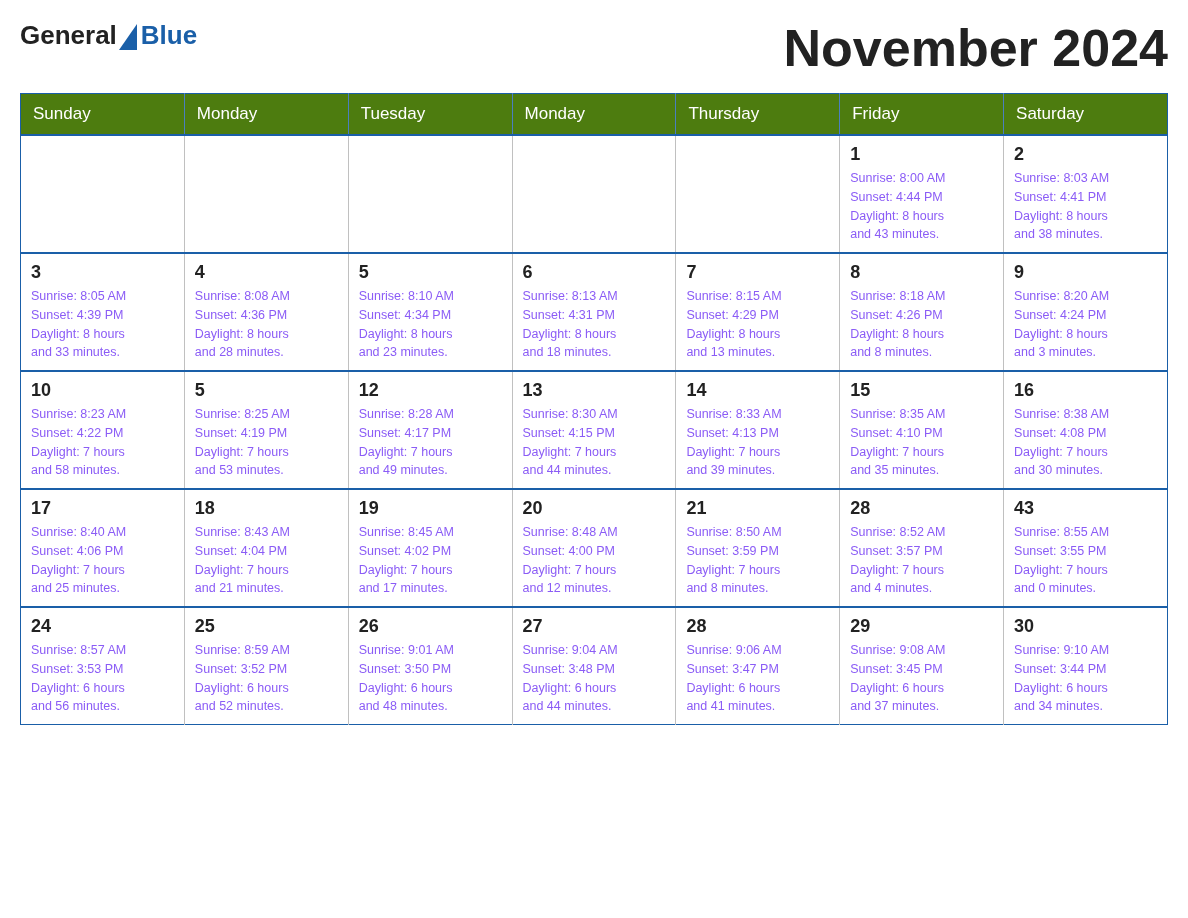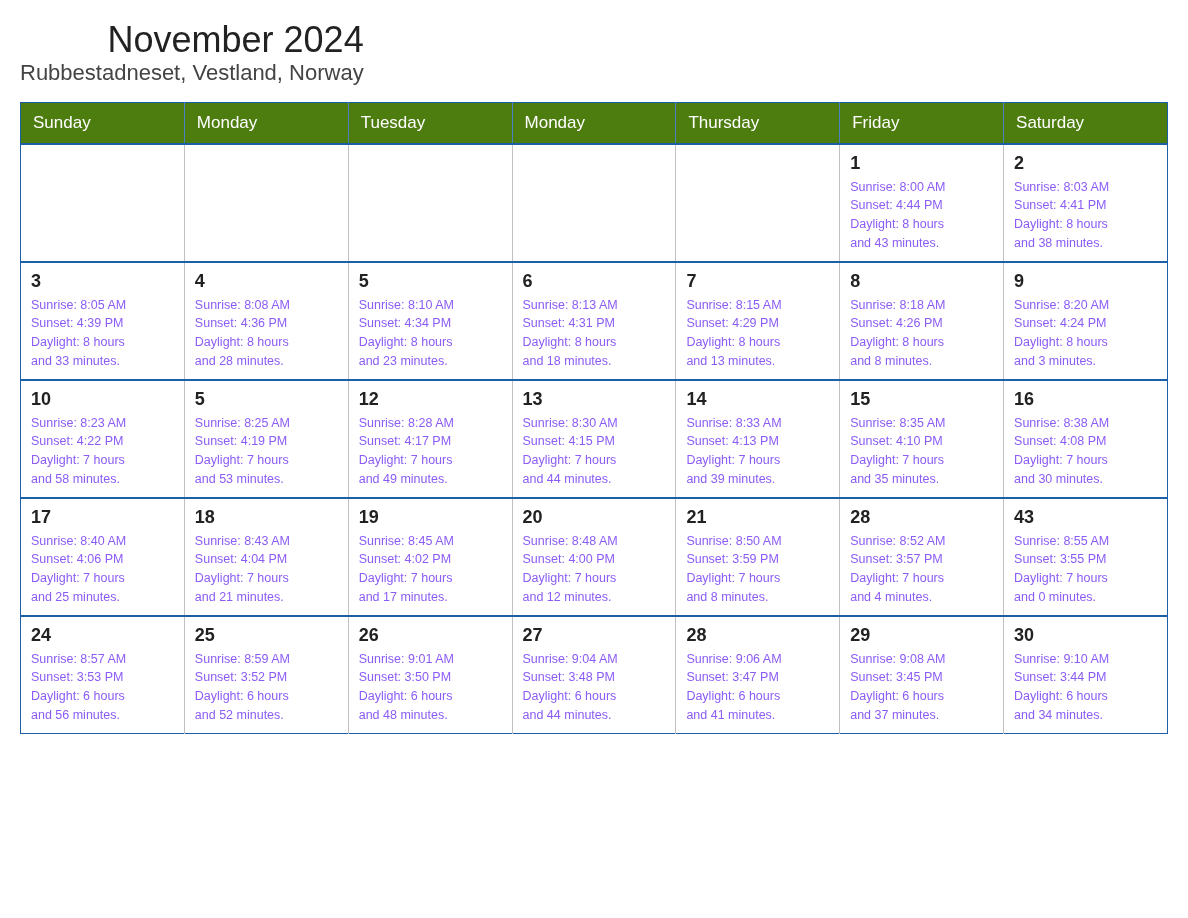--- a/index.html
+++ b/index.html
@@ -42,22 +42,22 @@
     .logo-blue {
       font-size: 26px;
       font-weight: bold;
       color: #1a5fa8;
       margin-left: 4px;
     }
     .title-block {
       text-align: right;
     }
     .title-block h1 {
-      font-size: 36px;
-      font-weight: normal;
+      font-size: 52px;
+      font-weight: bold;
       color: #222;
       line-height: 1.1;
     }
     .title-block h2 {
       font-size: 22px;
       font-weight: normal;
       color: #444;
     }
     .calendar {
       width: 100%;
@@ -105,23 +105,29 @@
       line-height: 1.5;
     }
     .empty-cell {
       background: #f5f5f5;
     }
   </style>
 </head>
 <body>
 
 <div class="header">
+  <div class="logo">
+    <div class="logo-top">
+      <span class="logo-general">General</span>
+      <div class="logo-triangle"></div>
+      <span class="logo-blue">Blue</span>
+    </div>
+  </div>
   <div class="title-block">
     <h1>November 2024</h1>
-    <h2>Rubbestadneset, Vestland, Norway</h2>
   </div>
 </div>
 
 <table class="calendar">
   <thead>
     <tr>
     <th>Sunday</th>
         <th>Monday</th>
         <th>Tuesday</th>
         <th>Monday</th>

